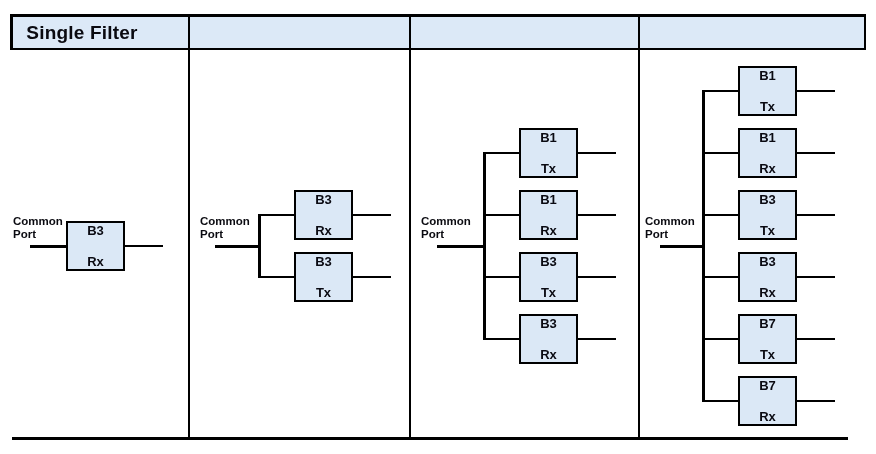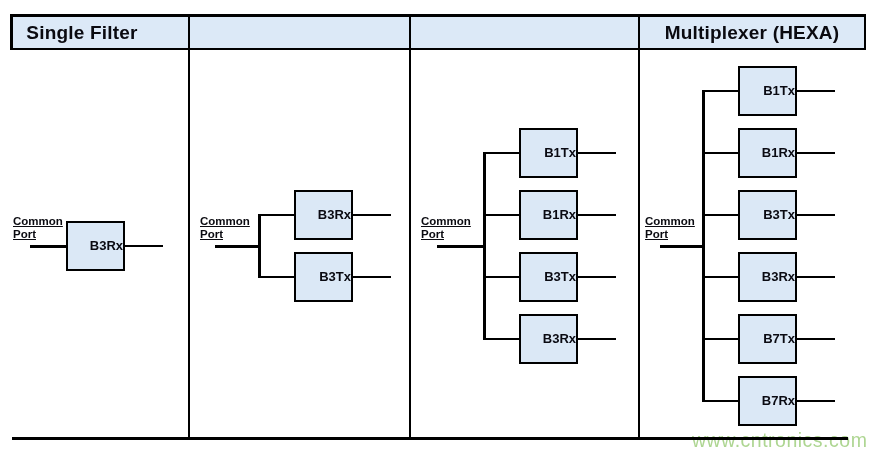--- a/index.html
+++ b/index.html
@@ -8,26 +8,26 @@
     font-family:"Liberation Sans",sans-serif;color:#000;overflow:hidden;
   }
   .hline,.vline{position:absolute;background:#000;z-index:3;}
   .hfill{position:absolute;background:var(--header-fill);z-index:1;}
   .hlabel{
     position:absolute;z-index:2;text-align:center;
     font-size:19px;font-weight:bold;line-height:26px;letter-spacing:0.2px;color:#0a0a10;
   }
   .cplabel{
     position:absolute;font-size:11.5px;font-weight:bold;line-height:12.5px;
-    color:#0a0a10;white-space:normal;z-index:2;text-decoration:underline;
+    color:#0a0a10;white-space:normal;z-index:2;
   }
   .fbox{
     position:absolute;box-sizing:border-box;border:2.5px solid #000;
-    background:var(--box-fill);display:flex;flex-direction:row;
-    align-items:center;justify-content:flex-end;z-index:2;
+    background:var(--box-fill);display:flex;flex-direction:column;
+    align-items:center;justify-content:space-between;z-index:2;
   }
   .fbox div{
     font-size:13px;font-weight:bold;line-height:15.5px;text-align:center;color:#0a0a12;
   }
   .watermark{
     position:absolute;left:692px;top:429px;z-index:1;
     font-size:19.5px;letter-spacing:0.5px;color:var(--wm);white-space:nowrap;
   }
   .botline{z-index:4;}
 </style>
@@ -41,21 +41,20 @@
   <div class="hline" style="left:10px;top:47.5px;width:856px;height:2.5px;"></div>
   <div class="vline" style="left:10px;top:14px;width:2.5px;height:36px;"></div>
   <div class="vline" style="left:863.5px;top:14px;width:2.5px;height:36px;"></div>
 
   <div class="vline" style="left:187.5px;top:14px;width:2.5px;height:426px;"></div>
   <div class="vline" style="left:408.5px;top:14px;width:2.5px;height:426px;"></div>
   <div class="vline" style="left:637.5px;top:14px;width:2.5px;height:426px;"></div>
 
   <div class="hline botline" style="left:12px;top:437px;width:836px;height:3px;"></div>
 
-  <div class="watermark">www.cntronics.com</div>
 <div class="hlabel" style="left: 10px; top: 20px; width: 144px; height: 26px;">Single Filter</div>
     <div class="cplabel" style="left: 13px; top: 215px; width: 58px; height: 28px;">Common Port</div>
     <div class="hline" style="left: 30px; top: 245px; width: 38px; height: 2.5px;"></div>
     <div class="fbox" style="left: 66px; top: 221px; width: 59px; height: 50px;">
       <div class="">B3</div>
       <div class="">Rx</div>
     </div>
     <div class="hline" style="left: 125px; top: 244.75px; width: 38px; height: 2.5px;"></div>
     <div class="cplabel" style="left: 200px; top: 215px; width: 58px; height: 28px;">Common Port</div>
     <div class="hline" style="left: 215px; top: 245px; width: 45.5px; height: 2.5px;"></div>
@@ -92,21 +91,20 @@
       <div class="">B3</div>
       <div class="">Tx</div>
     </div>
     <div class="hline" style="left: 578px; top: 275.75px; width: 38px; height: 2.5px;"></div>
     <div class="hline" style="left: 483px; top: 337.75px; width: 38px; height: 2.5px;"></div>
     <div class="fbox" style="left: 519px; top: 314px; width: 59px; height: 50px;">
       <div class="">B3</div>
       <div class="">Rx</div>
     </div>
     <div class="hline" style="left: 578px; top: 337.75px; width: 38px; height: 2.5px;"></div>
-    <div class="hlabel" style="left: 639px; top: 20px; width: 226px; height: 26px;">Multiplexer (HEXA)</div>
     <div class="cplabel" style="left: 645px; top: 215px; width: 58px; height: 28px;">Common Port</div>
     <div class="hline" style="left: 660px; top: 245px; width: 44.5px; height: 2.5px;"></div>
     <div class="vline" style="left: 702px; top: 89.75px; width: 2.5px; height: 312.5px;"></div>
     <div class="hline" style="left: 702px; top: 89.75px; width: 38px; height: 2.5px;"></div>
     <div class="fbox" style="left: 738px; top: 66px; width: 59px; height: 50px;">
       <div class="">B1</div>
       <div class="">Tx</div>
     </div>
     <div class="hline" style="left: 797px; top: 89.75px; width: 38px; height: 2.5px;"></div>
     <div class="hline" style="left: 702px; top: 151.75px; width: 38px; height: 2.5px;"></div>

